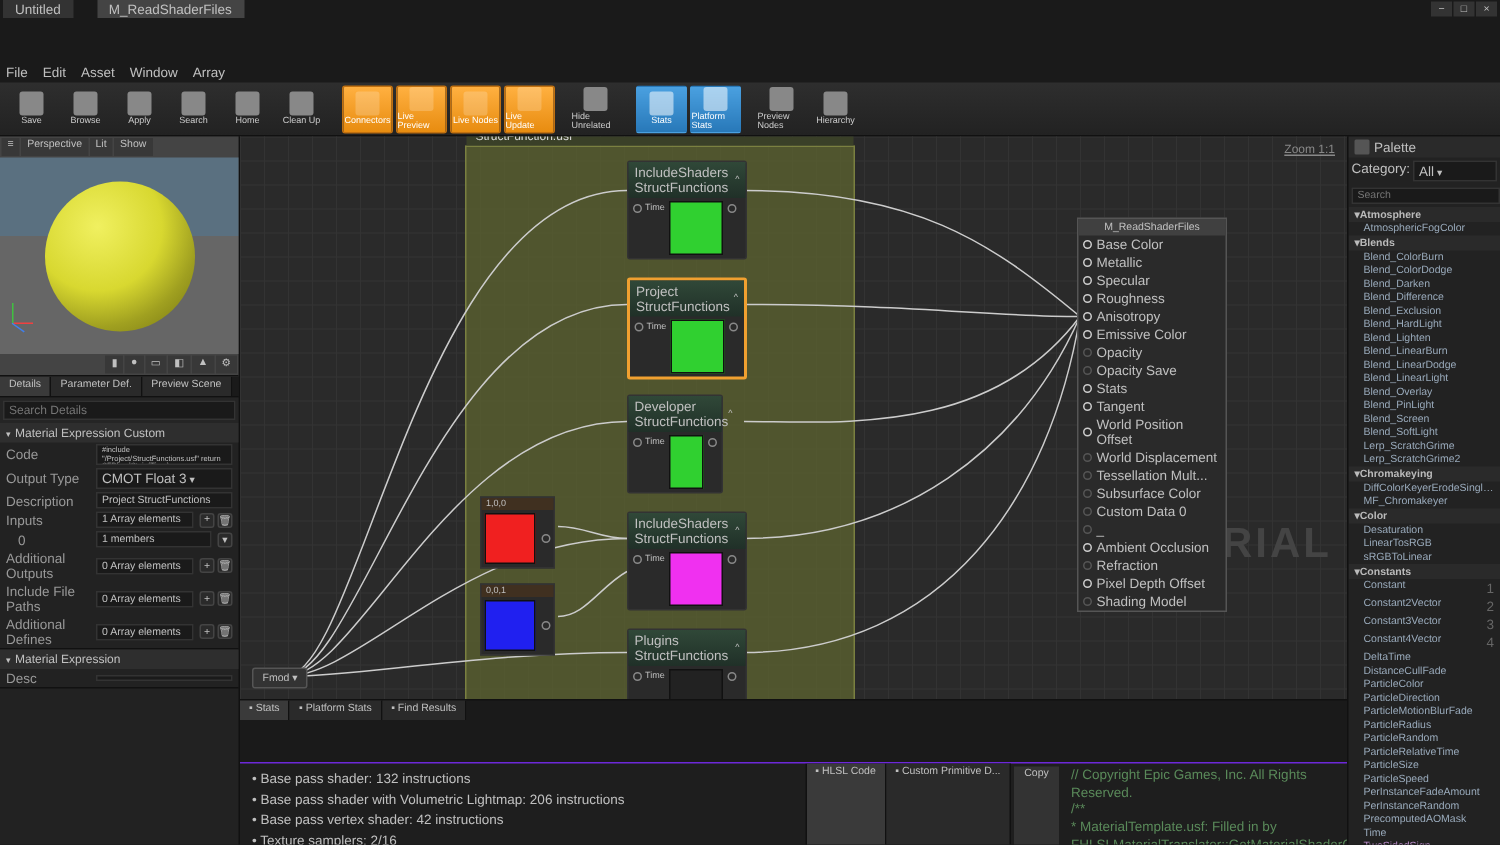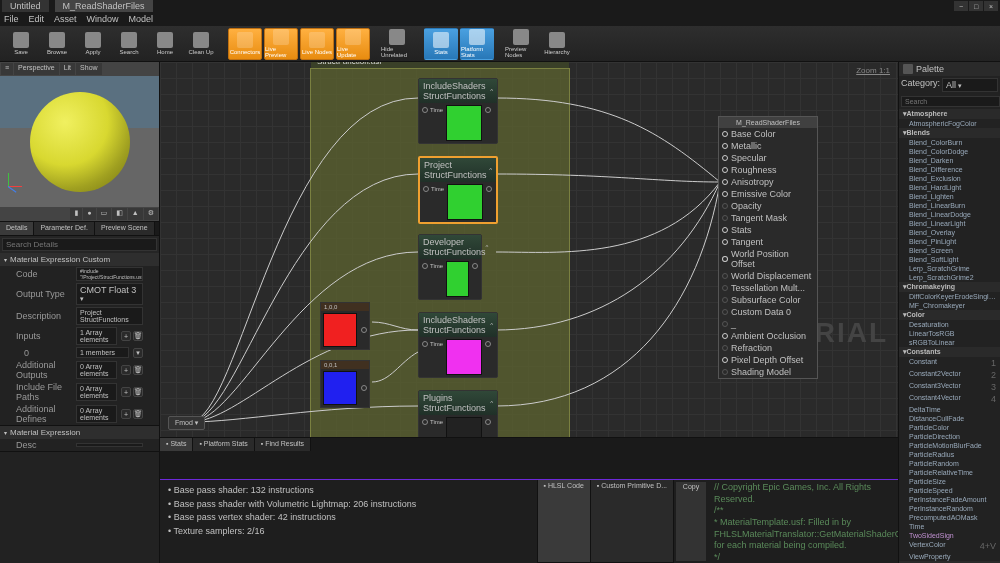--- a/index.html
+++ b/index.html
@@ -1,22 +1,22 @@
 <!DOCTYPE html>
 <html><head>
 <meta charset="utf-8">
 <style>
 * { margin:0; padding:0; box-sizing:border-box; font-family:"Segoe UI",Tahoma,sans-serif; font-size:9px; color:#c0c0c0; }
 body { background:#1a1a1a; width:1000px; height:563px; overflow:hidden; position:relative; }
 .titlebar { height:12px; background:#1a1a1a; display:flex; align-items:center; padding:0 2px; }
-.titlebar .tab { background:#333; padding:1px 8px; margin-right:6px; display:flex; align-items:center; gap:4px; font-size:8px;text-align:right; }
+.titlebar .tab { background:#333; padding:1px 8px; margin-right:16px; display:flex; align-items:center; gap:4px; font-size:8px;text-align:right; }
 .titlebar .tab.active { background:#444; }
 .win-controls { margin-left:auto; display:flex; gap:1px; }
 .win-btn { width:14px; height:10px; background:#333; display:flex; align-items:center; justify-content:center; font-size:7px; cursor:pointer; }
-.menubar { height:14px; background:#1a1a1a; display:flex; align-items:center; padding:0 4px; gap:10px; font-size:8px; }
+.menubar { height:14px; background:#1a1a1a; display:flex; align-items:center; padding:0 4px; gap:10px; font-size:8px;margin-top:29px; }
 .menubar span { cursor:pointer; }
 .toolbar { height:36px; background:linear-gradient(#2e2e2e,#222); display:flex; align-items:center; padding:0 4px; gap:2px; border-bottom:1px solid #111; }
 .tool-btn { width:34px; height:32px; display:flex; flex-direction:column; align-items:center; justify-content:center; gap:1px; cursor:pointer; border:1px solid transparent; border-radius:2px; }
 .tool-btn.orange { background:linear-gradient(#ffb040,#e88c10); border:1px solid #c07010; }
 .tool-btn.blue { background:linear-gradient(#4aa0e0,#2878b8); }
 .tool-btn .ico { width:16px; height:16px; background:#888; border-radius:2px; }
 .tool-btn.orange .ico { background:#fff3; }
 .tool-btn.blue .ico { background:#fff8; }
 .tool-btn .lbl { font-size:6px; color:#ccc; }
 .tool-btn.orange .lbl, .tool-btn.blue .lbl { color:#fff; }
@@ -34,21 +34,21 @@
 .axis .z { position:absolute; width:10px; height:1px; background:#4080f0; left:4px; bottom:4px; transform:rotate(35deg); transform-origin:left; }
 .vp-bottom { position:absolute; bottom:0; left:0; right:0; height:14px; display:flex; justify-content:flex-end; gap:1px; padding:1px; }
 .tabs { height:14px; display:flex; background:#1a1a1a; border-bottom:1px solid #111; }
 .tab-btn { padding:2px 6px; background:#2a2a2a; font-size:7px; cursor:pointer; border-right:1px solid #111; }
 .tab-btn.active { background:#3a3a3a; }
 .search-row { padding:2px; background:#252525; }
 .search-row input { width:100%; background:#1a1a1a; border:1px solid #333; padding:1px 3px; font-size:8px; color:#aaa; }
 .panel-section { border-bottom:1px solid #111; }
 .panel-hdr { background:#2e2e2e; padding:2px 4px; font-size:8px; display:flex; align-items:center; gap:3px; }
 .panel-hdr::before { content:"▾"; font-size:6px; }
-.prop-row { display:flex; align-items:center; padding:1px 16px; gap:4px; font-size:7px; }
+.prop-row { display:flex; align-items:center; padding:1px 4px; gap:4px; font-size:7px; }
 .prop-row .lbl { width:56px; color:#999; }
 .prop-row .val { flex:1; background:#1a1a1a; border:1px solid #333; padding:1px 3px; font-size:7px; }
 .prop-row .pills { display:flex; gap:2px; }
 .pill { width:10px; height:10px; background:#2a2a2a; border:1px solid #444; border-radius:2px; cursor:pointer; display:flex; align-items:center; justify-content:center; font-size:7px; }
 .center-col { flex:1; display:flex; flex-direction:column; position:relative; }
 .graph { flex:1; background:#2a2a2a; background-image:linear-gradient(#333 1px,transparent 1px),linear-gradient(90deg,#333 1px,transparent 1px); background-size:16px 16px; position:relative; overflow:hidden; }
 .material-wm { position:absolute; right:10px; bottom:88px; font-size:28px; font-weight:bold; color:#444; letter-spacing:2px; }
 .zone { position:absolute; background:#5a6030cc; border:1px solid #7a8040; }
 .zone-title { position:absolute; top:-14px; left:0; right:0; background:#3a4028; padding:2px 6px; font-size:8px; color:#ddd; }
 .zoom { position:absolute; top:4px; right:8px; font-size:8px; color:#888;text-decoration:underline; }
@@ -106,21 +106,21 @@
     <div class="win-btn">□</div>
     <div class="win-btn">×</div>
   </div>
 </div>
 
 <div class="menubar">
   <span>File</span>
   <span>Edit</span>
   <span>Asset</span>
   <span>Window</span>
-  <span>Model</span>
+  <span>Array</span>
 </div>
 
 <div class="toolbar" id="toolbar">
     <div class="tool-btn">
       <div class="ico"></div>
       <div class="lbl">Save</div>
     </div>
     <div class="tool-btn">
       <div class="ico"></div>
       <div class="lbl">Browse</div>
@@ -437,21 +437,21 @@
             <div class="out-pin">
               <div class="ring"></div>
               <span>Emissive Color</span>
             </div>
             <div class="out-pin off">
               <div class="ring"></div>
               <span>Opacity</span>
             </div>
             <div class="out-pin off">
               <div class="ring"></div>
-              <span>Tangent Mask</span>
+              <span>Opacity Save</span>
             </div>
             <div class="out-pin">
               <div class="ring"></div>
               <span>Stats</span>
             </div>
             <div class="out-pin">
               <div class="ring"></div>
               <span>Tangent</span>
             </div>
             <div class="out-pin">

